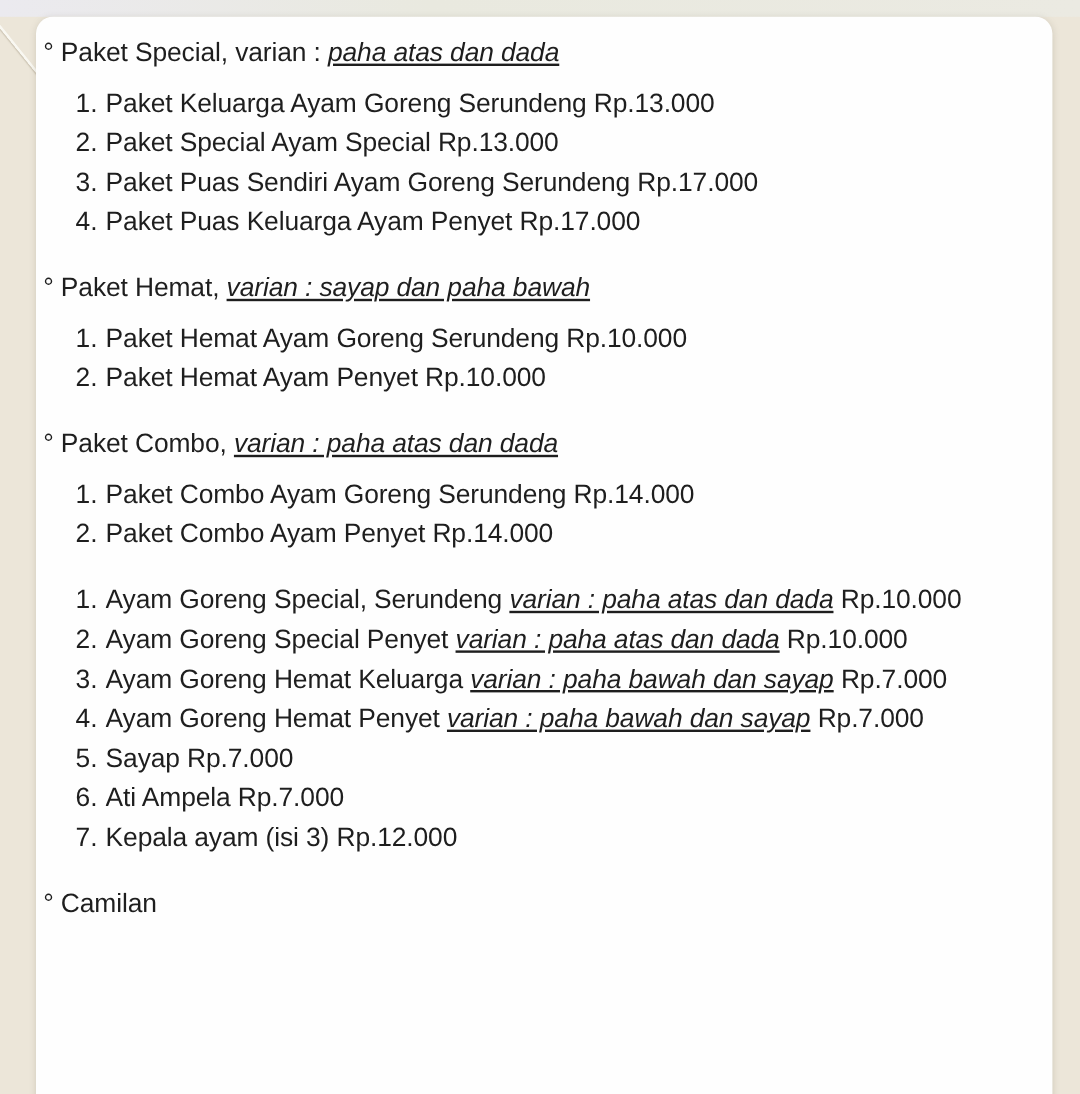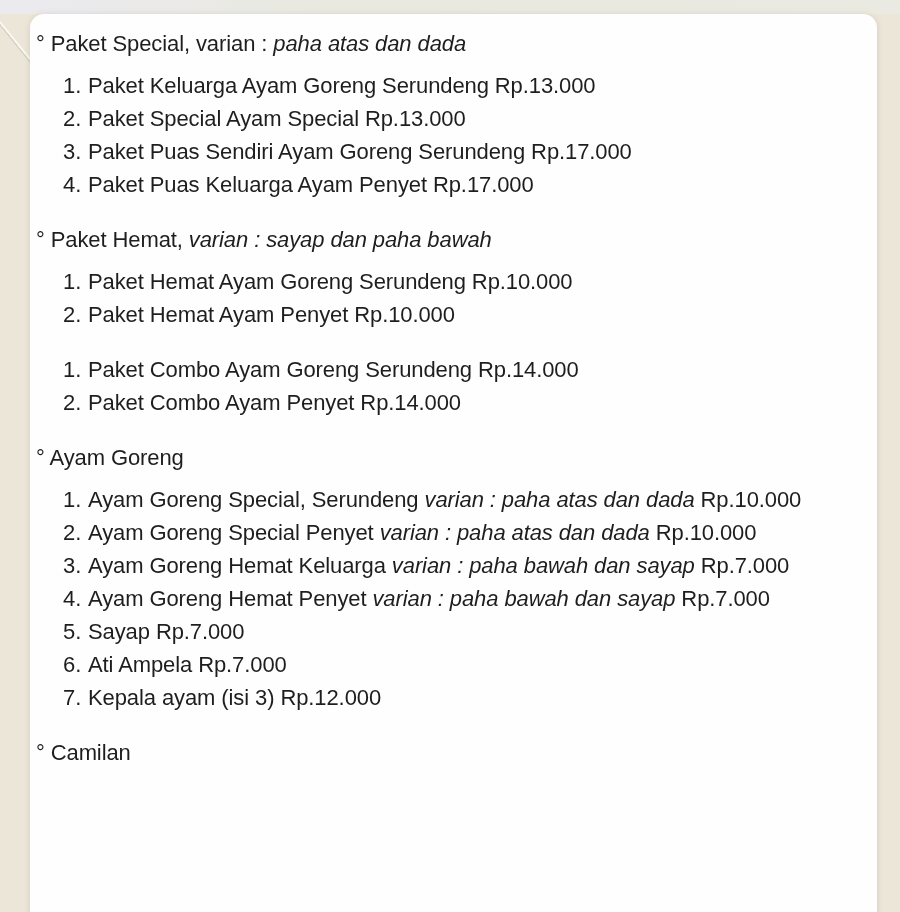--- a/index.html
+++ b/index.html
@@ -45,21 +45,21 @@
     color: #1e1e1e;
     letter-spacing: -0.1px;
   }
   .section { margin-top: 22px; }
   .section:first-child { margin-top: 0; }
   .heading { white-space: nowrap; }
   .items { margin-top: 9px; }
   .item { display: flex; white-space: nowrap; }
   .num { margin-left: 27px; flex: 0 0 25px; width: 25px; }
   .txt { flex: 1 1 auto; overflow: hidden; }
-  .run.i { font-style: italic; }
+  .run.i { font-style: italic; text-decoration: underline; }
 </style>
 </head>
 <body>
 
 <div class="top-band"></div>
 <div class="corner-fold"></div>
 
 <div class="card">
   <div class="menu">
       <div class="section">
@@ -90,33 +90,33 @@
             <span class="num">1.</span>
             <span class="txt"><span class="run">Paket Hemat Ayam Goreng Serundeng Rp.10.000</span></span>
           </div>
           <div class="item">
             <span class="num">2.</span>
             <span class="txt"><span class="run">Paket Hemat Ayam Penyet Rp.10.000</span></span>
           </div>
         </div>
       </div>
       <div class="section">
+        <div class="heading"><span class="run">° Paket Combo, </span><span class="run i">varian : paha atas dan dada</span></div>
         <div class="items">
           <div class="item">
             <span class="num">1.</span>
             <span class="txt"><span class="run">Paket Combo Ayam Goreng Serundeng Rp.14.000</span></span>
           </div>
           <div class="item">
             <span class="num">2.</span>
             <span class="txt"><span class="run">Paket Combo Ayam Penyet Rp.14.000</span></span>
           </div>
         </div>
       </div>
       <div class="section">
-        <div class="heading"><span class="run">° Ayam Goreng</span></div>
         <div class="items">
           <div class="item">
             <span class="num">1.</span>
             <span class="txt"><span class="run">Ayam Goreng Special, Serundeng </span><span class="run i">varian : paha atas dan dada</span><span class="run"> Rp.10.000</span></span>
           </div>
           <div class="item">
             <span class="num">2.</span>
             <span class="txt"><span class="run">Ayam Goreng Special Penyet </span><span class="run i">varian : paha atas dan dada</span><span class="run"> Rp.10.000</span></span>
           </div>
           <div class="item">

